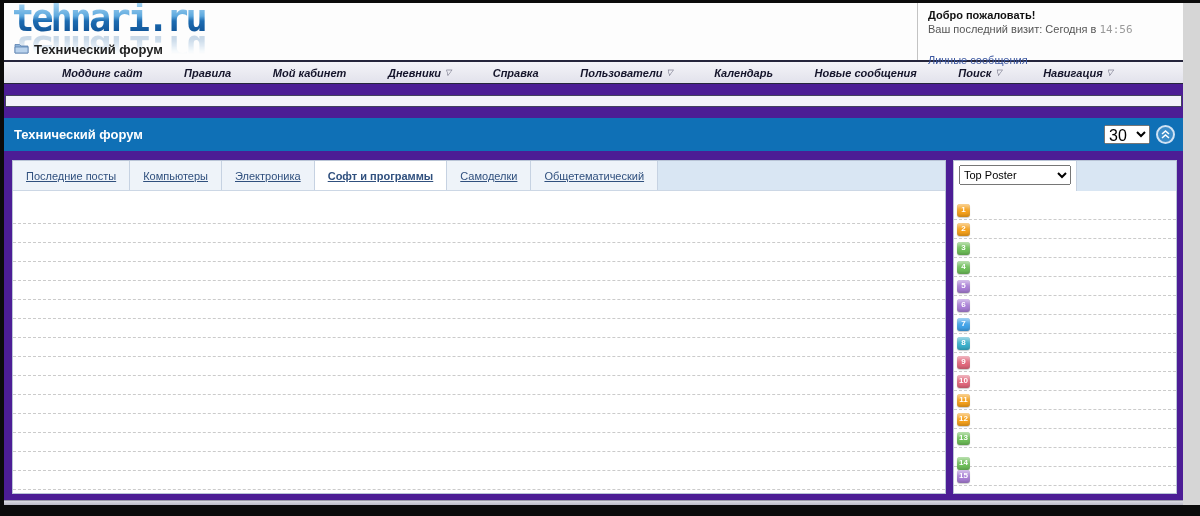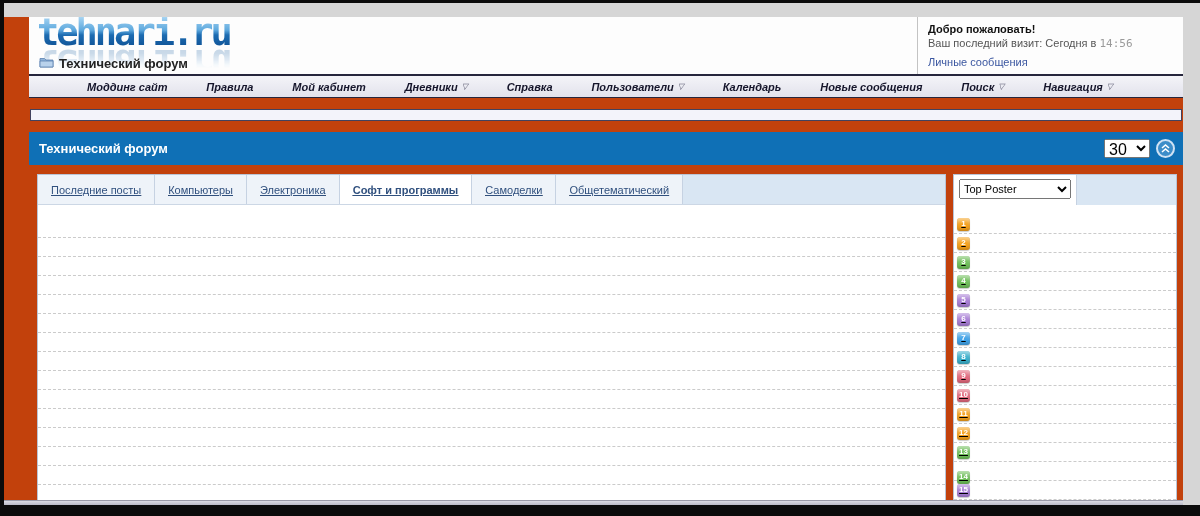--- a/index.html
+++ b/index.html
@@ -4,41 +4,41 @@
 <style>
   * { margin:0; padding:0; box-sizing:border-box; }
   html,body { width:1200px; height:516px; overflow:hidden; background:#d6d6d6;
               font-family:"Liberation Sans", sans-serif; }
   .page { position:relative; width:1200px; height:516px; background:#d6d6d6; }
   .black-top    { position:absolute; top:0; left:0; width:100%; height:3px; background:#0b0b0b; z-index:6; }
   .black-left   { position:absolute; top:0; left:0; width:4px; height:100%; background:#0b0b0b; z-index:6; }
   .black-bottom { position:absolute; bottom:0; left:0; width:100%; height:11px; background:#0b0b0b; z-index:6; }
   .footer-edge  { position:absolute; left:4px; top:500px; width:1179px; height:5px;
                   background:linear-gradient(180deg,#dcdce4,#b9b9c6); border-top:1px solid #9a9aa8; }
-  .site { position:absolute; left:4px; top:17px; width:1179px; height:497px; background:#c2410c;padding-left:25px; }
+  .site { position:absolute; left:4px; top:3px; width:1179px; height:497px; background:#4c1d95; }
 
   
   .site-header { position:relative; height:57px; background:#fdfdfd; display:flex; justify-content:space-between; }
   .logo-block { position:relative; padding-left:8px; width:420px; }
   .logo-text { font-family:"DejaVu Sans Mono", monospace; font-weight:bold; font-size:37px; line-height:31px;
                letter-spacing:-3px;
                background:linear-gradient(180deg,#a6d4f2 0%,#5ea9de 42%,#1d6cb2 58%,#0e5194 100%);
                -webkit-background-clip:text; background-clip:text; color:transparent; display:inline-block; }
   .logo-reflection { position:absolute; left:8px; top:30px; transform:scaleY(-1); opacity:.28;
                font-family:"DejaVu Sans Mono", monospace; font-weight:bold; font-size:37px; line-height:31px;
                letter-spacing:-3px;
                background:linear-gradient(180deg,#a6d4f2 0%,#5ea9de 42%,#1d6cb2 58%,#0e5194 100%);
                -webkit-background-clip:text; background-clip:text; color:transparent;
                -webkit-mask-image:linear-gradient(to top,rgba(0,0,0,.8) 20%,transparent 70%);
                mask-image:linear-gradient(to top,rgba(0,0,0,.8) 20%,transparent 70%); pointer-events:none; }
   .site-subtitle-row { position:absolute; left:10px; top:37px; display:flex; align-items:center; gap:5px; }
   .site-subtitle { font-size:13px; font-weight:bold; color:#222; }
   .welcome-box { width:266px; border-left:1px solid #c3c3c3; padding:6px 10px 0 10px; font-size:11px; }
   .welcome-title { font-weight:bold; color:#111; margin-bottom:2px; }
-  .welcome-visit { color:#555; margin-bottom:6px; white-space:nowrap; }
+  .welcome-visit { color:#555; margin-bottom:18px; white-space:nowrap; }
   .visit-time { color:#9a9a9a; font-family:"DejaVu Sans Mono", monospace; }
   .pm-link { color:#3a56a0; cursor:pointer; }
 
   
   .navbar { height:24px; border-top:2px solid #26263c; border-bottom:1px solid #26263c;
             background:linear-gradient(180deg,#f4f4f8 0%,#e2e2ec 100%);
             display:flex; align-items:center; justify-content:space-between; padding:0 70px 0 58px; }
   .nav-item { display:flex; align-items:center; gap:4px; font-size:11px; font-weight:bold; color:#15152b;
               cursor:pointer; white-space:nowrap;font-style:italic; }
   .nav-arrow { font-size:8px; color:#5a5a70; font-weight:normal; position:relative; top:0px; }
@@ -49,21 +49,21 @@
   
   .forum-header { margin-top:11px; height:33px; background:linear-gradient(180deg,#1579bd 0%,#0d67a9 100%);
                   display:flex; align-items:center; justify-content:space-between; padding:0 8px 0 10px; }
   .forum-title { color:#fff; font-weight:bold; font-size:13px; }
   .forum-header-right { display:flex; align-items:center; gap:6px; }
   .page-size-select { width:46px; height:19px; font-size:16px; font-family:"Liberation Sans", sans-serif; }
   .collapse-btn { width:19px; height:19px; border-radius:50%; background:#3c8dc9; border:2px solid #cfe2f4;
                   display:flex; align-items:center; justify-content:center; cursor:pointer; }
 
   
-  .content-row { display:flex; gap:7px; padding:9px 6px 0 8px; align-items:center;text-decoration:underline; }
+  .content-row { display:flex; gap:7px; padding:9px 6px 0 8px; align-items:center; }
   .main-panel { flex:1; height:334px; border:1px solid #b9c4d6; background:#fff; overflow:hidden; }
   .tab-strip { display:flex; height:30px; border-bottom:1px solid #ccd7e5; background:#fff; }
   .tab { display:flex; align-items:center; padding:0 13px; font-size:11px; color:#30507e;
          text-decoration:underline; background:#eef3f9; border-right:1px solid #c6d2e2;
          cursor:pointer; white-space:nowrap; }
   .tab.active { background:#fff; font-weight:bold; }
   .tab-filler { flex:1; background:#d9e6f3; }
   .thread-row { height:19px; border-bottom:1px dashed #cbcbcb; }
   .thread-row.first { height:33px; }
 

